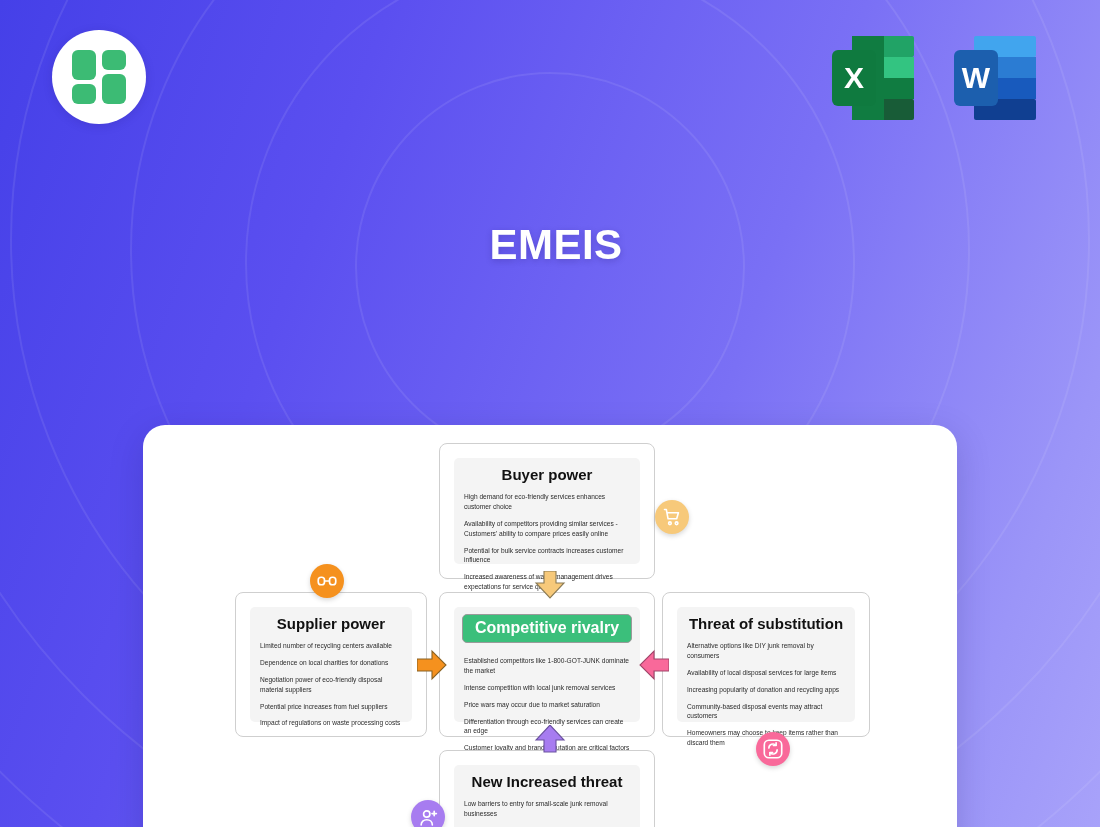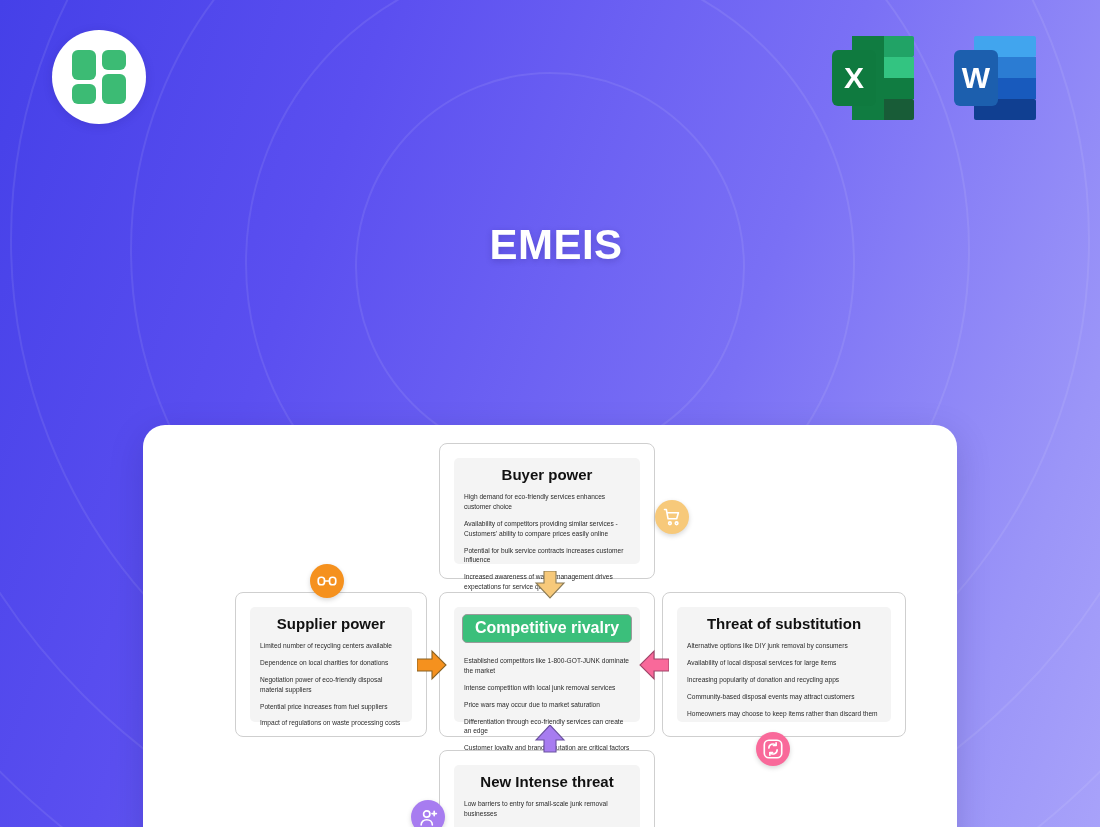--- a/index.html
+++ b/index.html
@@ -105,21 +105,21 @@
     line-height: 1.5;
     color: #2b2b2b;
     margin-bottom: 7px;
   }
   .force-item:last-child { margin-bottom: 0; }
 
   
   #box-buyer      { left: 296px; top: 18px;  width: 216px; height: 136px; }
   #box-supplier   { left: 73px;  top: 167px; width: 192px; height: 145px; margin-left: 19px; }
   #box-rivalry    { left: 296px; top: 167px; width: 216px; height: 145px; }
-  #box-threat     { left: 519px; top: 167px; width: 244px; height: 145px; }
+  #box-threat     { left: 519px; top: 167px; width: 208px; height: 145px; }
   #box-entrants   { left: 296px; top: 325px; width: 216px; height: 136px; }
 
   
   .arrow { position: absolute; }
 
   
   .badge {
     position: absolute;
     width: 34px; height: 34px;
     border-radius: 50%;
@@ -220,21 +220,21 @@
           <div class="force-item">Alternative options like DIY junk removal by consumers</div>
           <div class="force-item">Availability of local disposal services for large items</div>
           <div class="force-item">Increasing popularity of donation and recycling apps</div>
           <div class="force-item">Community-based disposal events may attract customers</div>
           <div class="force-item">Homeowners may choose to keep items rather than discard them</div>
         </div>
       </div>
 
       <div class="force-box" id="box-entrants">
         <div class="force-inner">
-          <div class="force-title">New Intense threat</div>
+          <div class="force-title">New Increased threat</div>
           <div class="force-item">Low barriers to entry for small-scale junk removal businesses</div>
           <div class="force-item">Capital investment required for vehicles and tools</div>
           <div class="force-item">Limited brand loyalty can make it easier for newcomers</div>
         </div>
       </div>
 
       <div class="arrow" style="left:390px; top:146px;">
         <svg width="34" height="28" viewBox="0 0 34 28">
           <polygon points="11,0 23,0 23,12 31,12 17,27 3,12 11,12" fill="#f7c97a" stroke="#8a7a55" stroke-width="1.1"></polygon>
         </svg>

